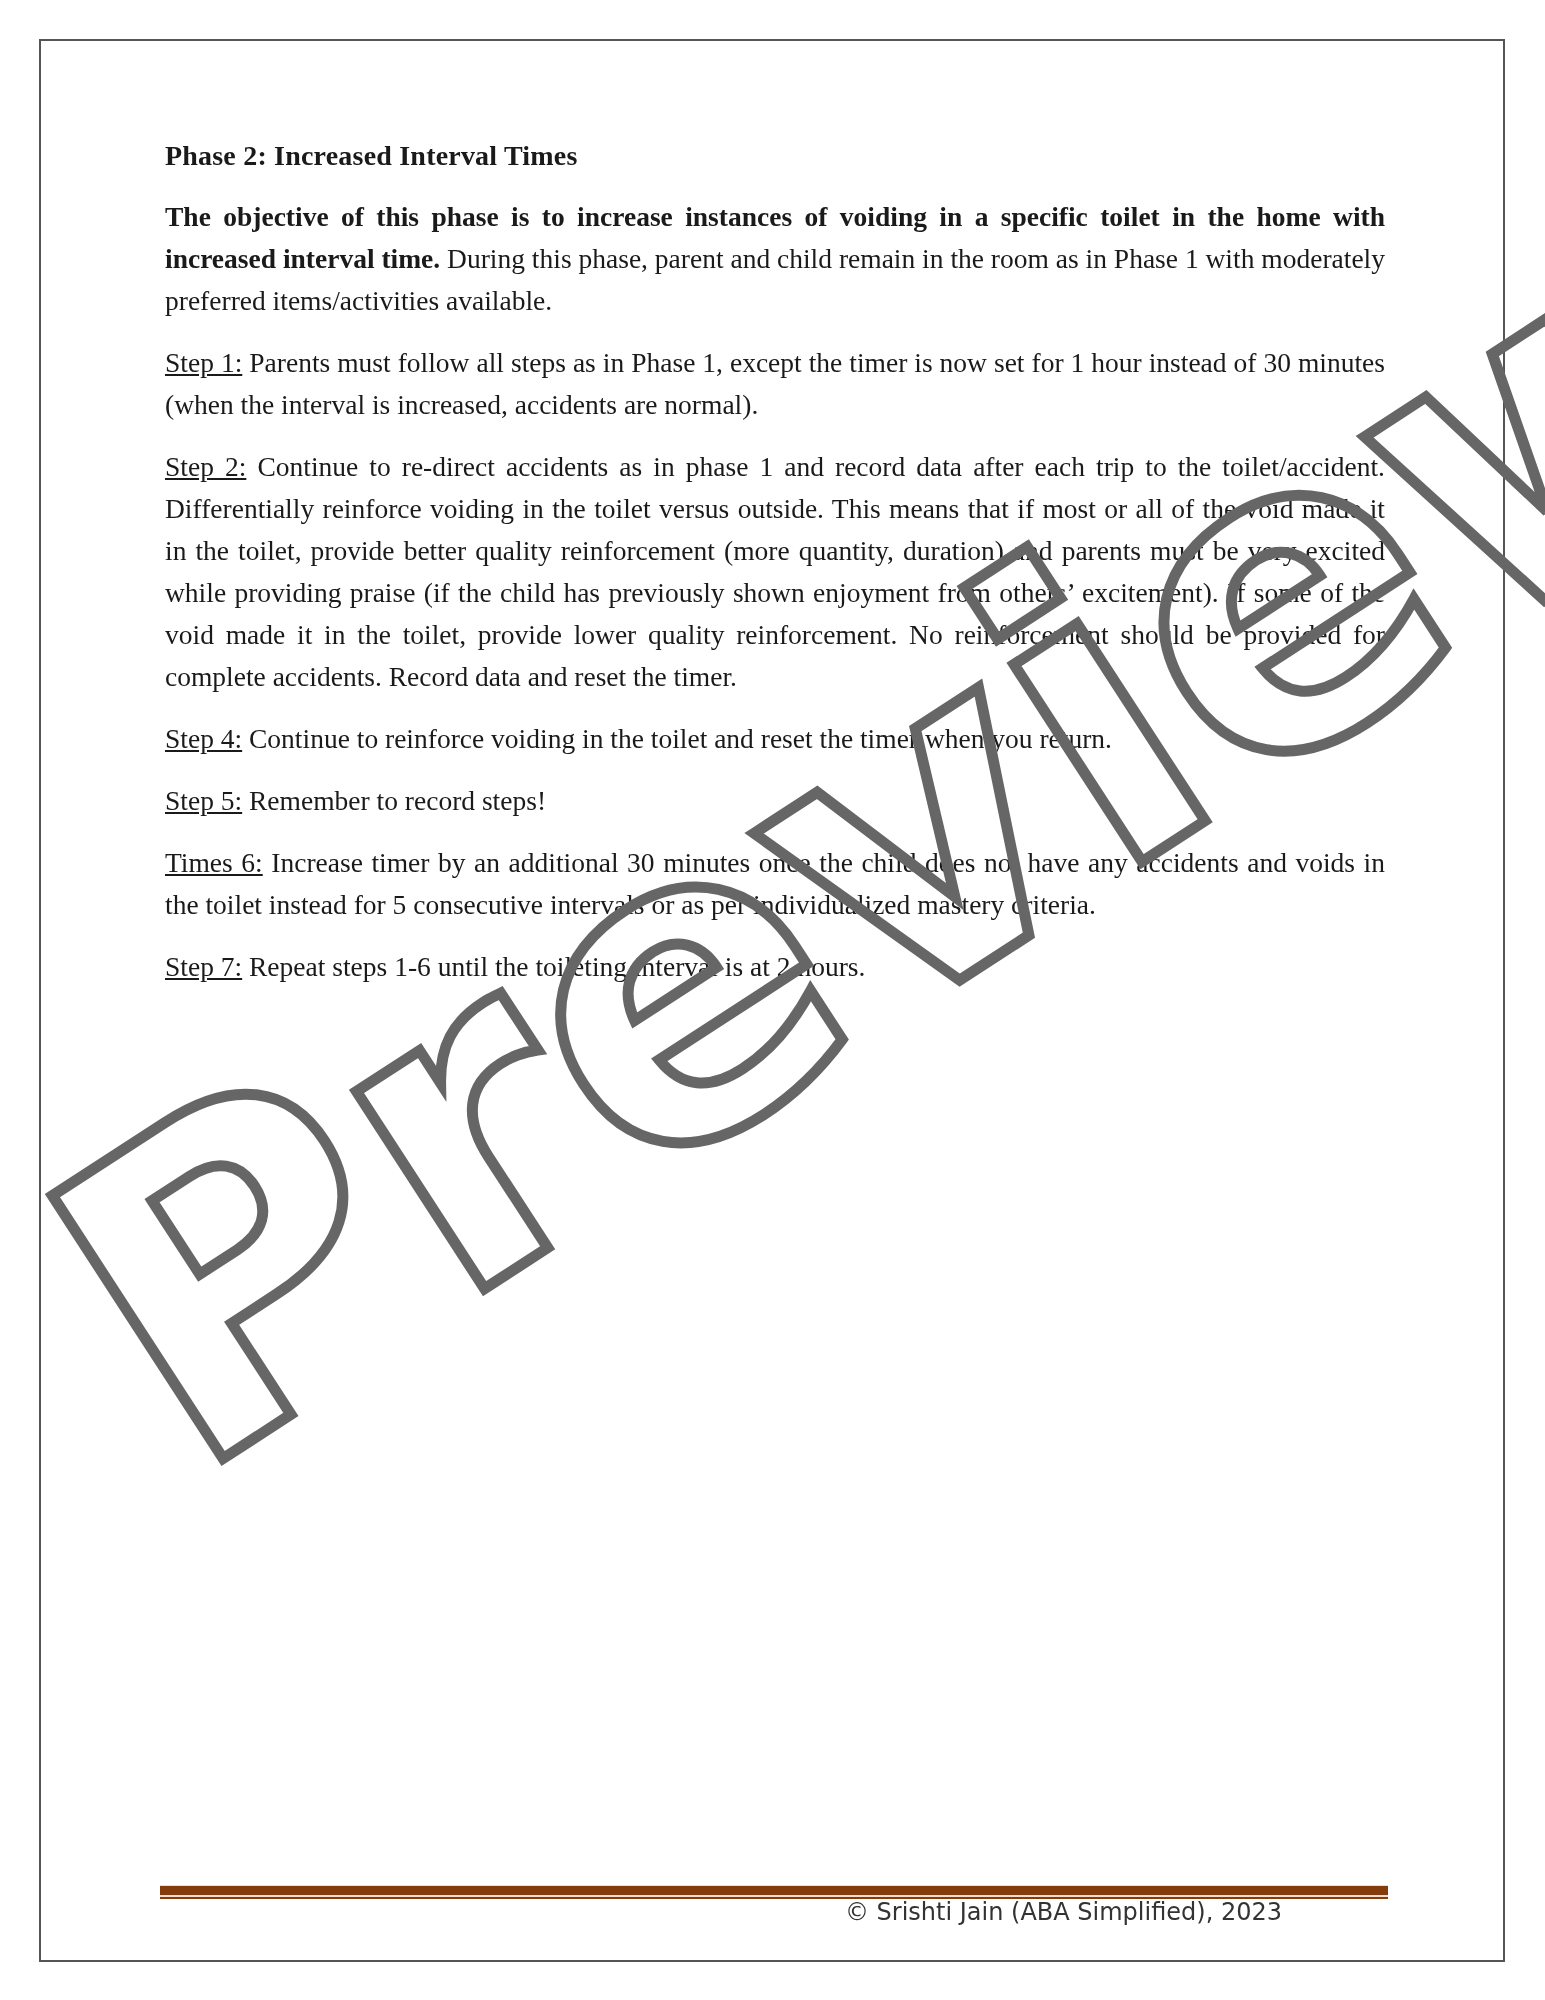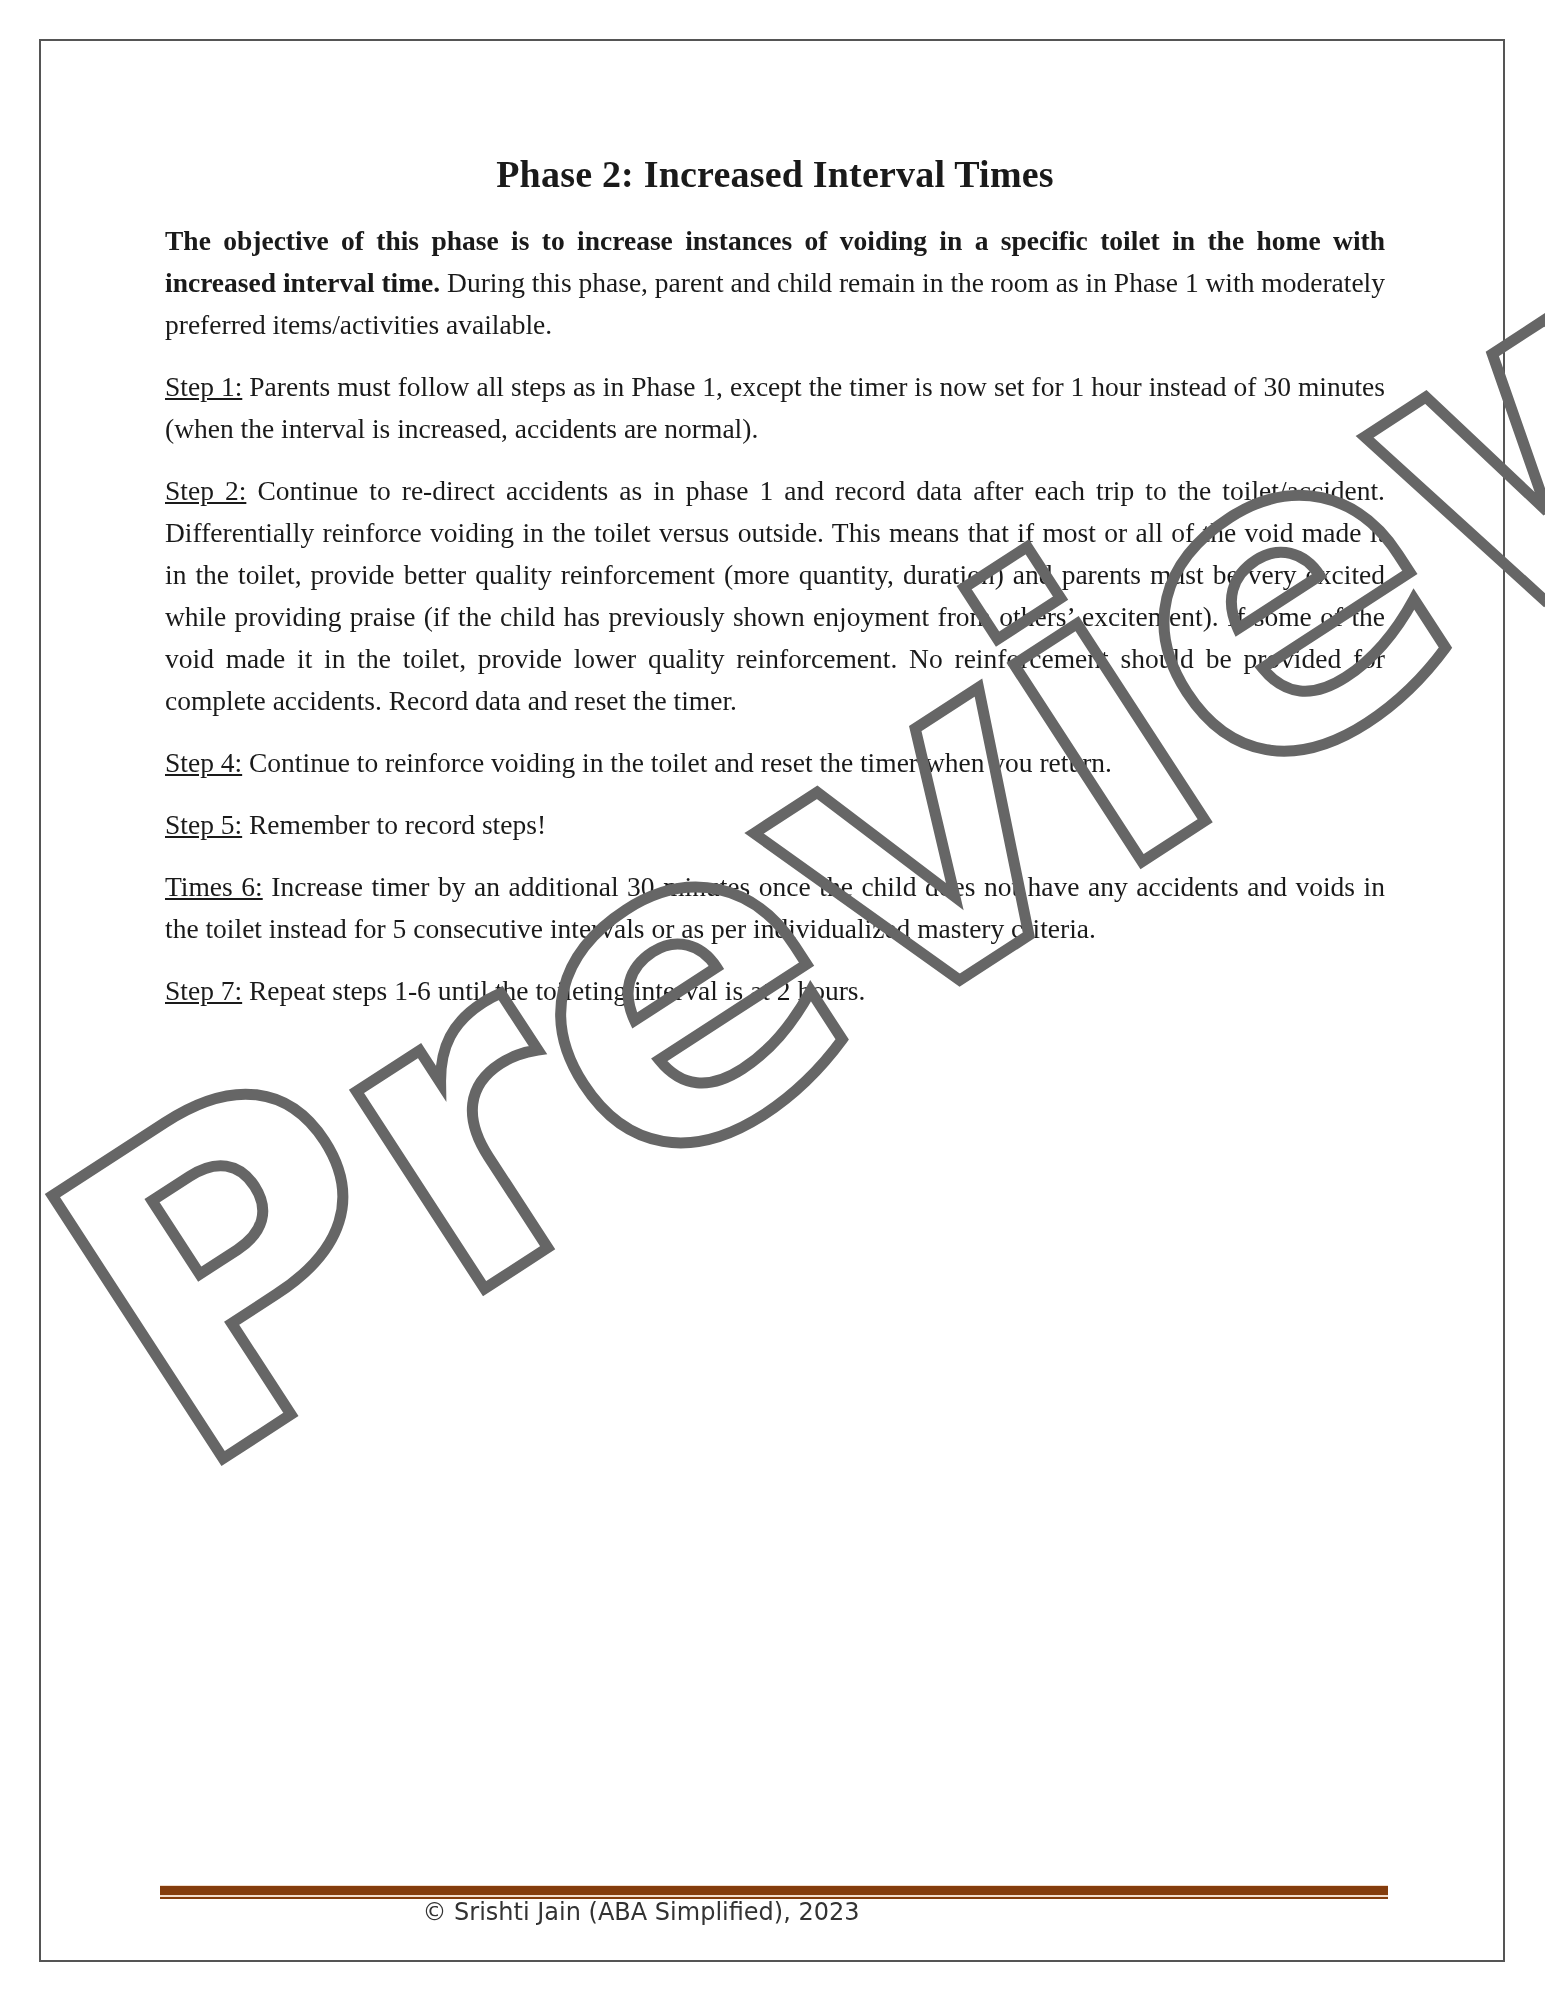--- a/index.html
+++ b/index.html
@@ -1,27 +1,27 @@
 <!DOCTYPE html>
 <html><head>
 <meta charset="utf-8">
 <style>
   html, body { margin:0; padding:0; background:#ffffff; }
   body { width:1545px; height:2000px; position:relative; overflow:hidden; font-family:"DejaVu Serif", "Liberation Serif", serif; color:#1a1a1a; }
   .page-border { position:absolute; left:39px; top:39px; width:1466px; height:1923px; border:2px solid #555; box-sizing:border-box; }
   .content { position:absolute; left:165px; top:140px; width:1220px; }
-  .title { text-align:center; font-family:"Liberation Serif", serif; font-weight:bold; font-size:38px; margin:12px 0 24px 0; letter-spacing:0.2px; }
+  .title { text-align:left; font-family:"Liberation Serif", serif; font-weight:bold; font-size:28px; margin:0 0 24px 0; letter-spacing:0.2px; }
   p { margin:4px 0 20px 0; font-family:"Liberation Serif", serif; font-size:27.5px; line-height:42px; text-align:justify; }
   .lead b { font-weight:bold; }
   .step-label { text-decoration:underline; }
   .footer-rule { position:absolute; left:160px; top:1885px; width:1228px; }
   .footer-rule .thick { height:9px; background:#843c0c; }
   .footer-rule .gap { height:2px; background:#f2dccb; }
   .footer-rule .thin { height:2px; background:#843c0c; }
-  .footer-text { position:absolute; left:0; width:1282px; top:1898px; text-align:center; font-family:"DejaVu Sans", sans-serif; font-size:24px; color:#333; }
+  .footer-text { position:absolute; left:0; width:1282px; top:1898px; text-align:right; font-family:"DejaVu Sans", sans-serif; font-size:24px; color:#333; }
   .watermark { position:absolute; left:0; top:0; width:1545px; height:2000px; pointer-events:none; }
 </style>
 </head>
 <body>
 
 <div class="page-border"></div>
 
 <div class="content">
   <h1 class="title">Phase 2: Increased Interval Times</h1>
 

